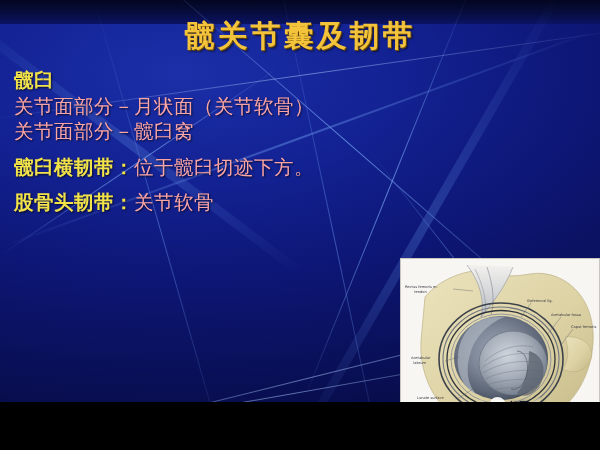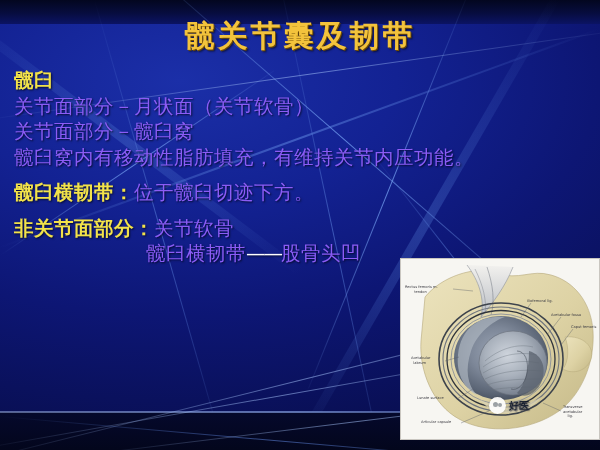--- a/index.html
+++ b/index.html
@@ -1,17 +1,17 @@
 <!DOCTYPE html>
 <html><head>
 <meta charset="utf-8">
 <style>
   html,body{margin:0;padding:0;background:#000;}
   #slide{
-    position:relative;width:600px;height:450px;overflow:hidden;
+    position:relative;width:600px;height:402px;overflow:hidden;
     background:#0a1070;
     font-family:"DejaVu Sans","Liberation Sans",sans-serif;
     user-select:none;
   }
   
   .bg-base{
     position:absolute;inset:0;
     background:
       radial-gradient(120% 90% at 30% 18%, #1b2fa8 0%, #132293 30%, #0d1674 58%, #070c46 100%);
   }
@@ -40,21 +40,21 @@
   #title{
     position:absolute;left:0;top:16px;width:100%;text-align:center;
     font-size:30px;font-weight:bold;letter-spacing:3px;
     color:#f3c33c;
     text-shadow:1px 1px 0 #6d4a05,2px 2px 2px rgba(0,0,0,.55);
   }
   #body{position:absolute;left:14px;top:68px;width:586px;}
   .ln{font-size:19.5px;line-height:25.5px;white-space:nowrap;
       text-shadow:1px 1px 2px rgba(0,0,0,.7);letter-spacing:.5px;}
   .yel{color:#f2e24a;font-weight:bold;}
-  .wht{color:#8b5cf6;}
+  .wht{color:#fca5a5;}
   .ln.sub{padding-left:132px;}
   .num{color:#ffffff;font-size:20px;}
   .dash{color:#ffffff;letter-spacing:-2px;}
   .gap-top{margin-top:10px;}
   
   #figure{
     position:absolute;left:400px;top:258px;width:198px;height:180px;
     background:#f4f2ee;border:1px solid #c9c6c0;overflow:hidden;
   }
   #fig-canvas{position:absolute;inset:0;}
@@ -98,33 +98,29 @@
   <div class="beam thin c4" style="left:80px;  top:455px; width:560px; transform:rotate(-7deg);"></div>
 
   <div id="title">髋关节囊及韧带</div>
 
   <div id="body">
 
     <div class="ln yel">髋臼</div>
 
     <div class="ln wht">关节面部分－月状面（关节软骨）</div>
     <div class="ln wht">关节面部分－髋臼窝</div>
-    <div class="ln wht">髋臼窝内有移动性脂肪填充，有维持关节内压功能。</div>
 
     <div class="ln gap-top">
       <span class="yel">髋臼横韧带：</span><span class="wht">位于髋臼切迹下方。</span>
     </div>
 
     <div class="ln gap-top">
-      <span class="yel">非关节面部分：</span><span class="wht">关节软骨</span>
+      <span class="yel">股骨头韧带：</span><span class="wht">关节软骨</span>
     </div>
 
-    <div class="ln sub">
-      <span class="wht">髋臼横韧带</span><span class="dash">——</span><span class="wht">股骨头凹</span>
-    </div>
 
 
   </div>
 
   <div id="figure">
     <svg id="fig-canvas" viewBox="0 0 198 180">
       <defs>
         <radialGradient id="socket" cx="45%" cy="42%" r="62%">
           <stop offset="0%" stop-color="#9aa4b4"></stop>
           <stop offset="45%" stop-color="#7d8798"></stop>

